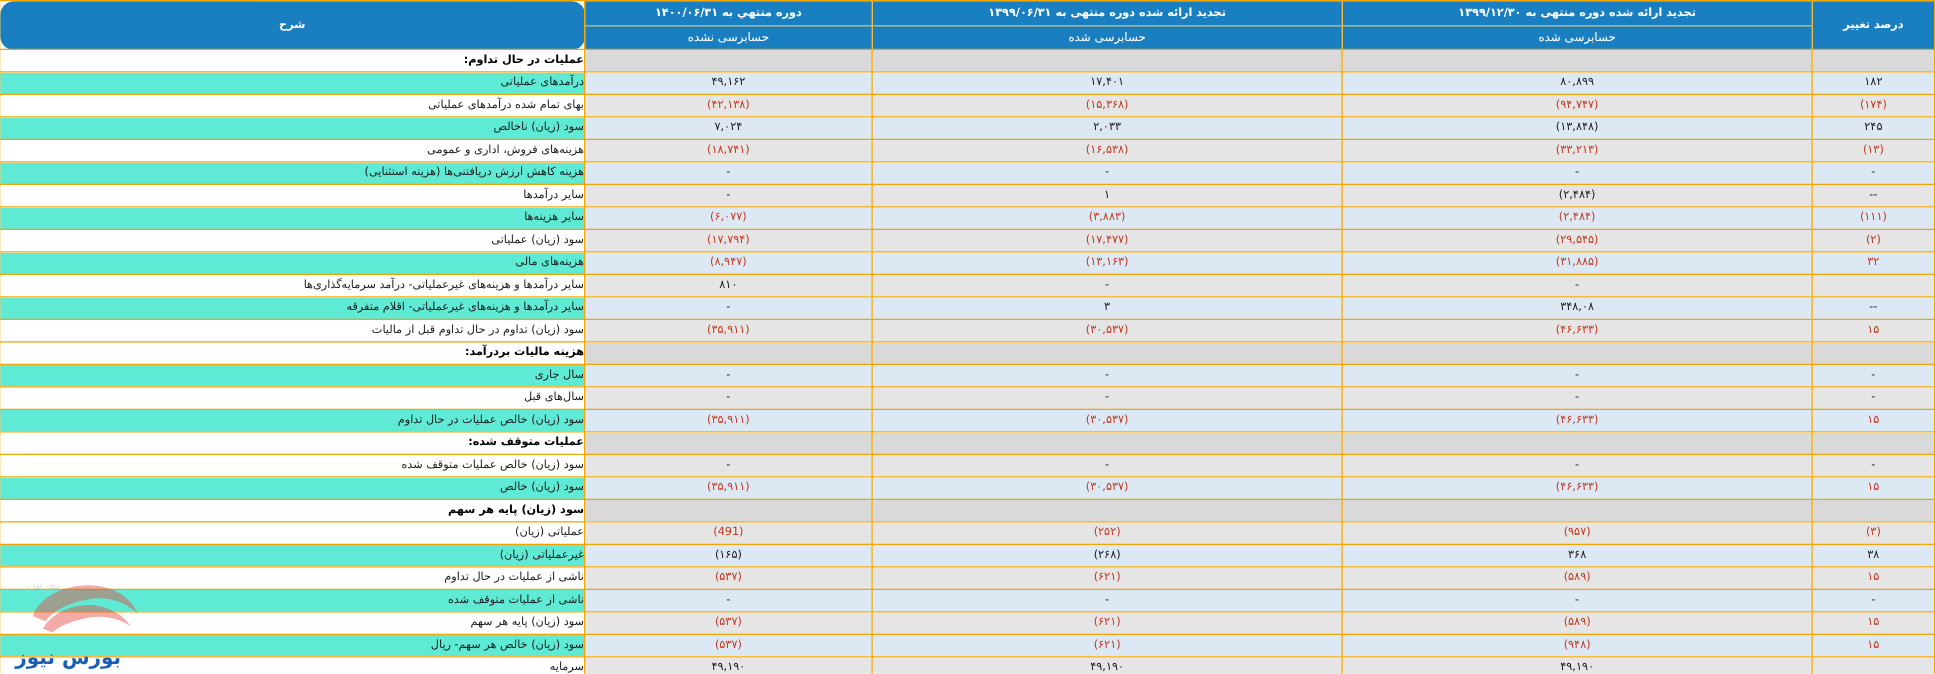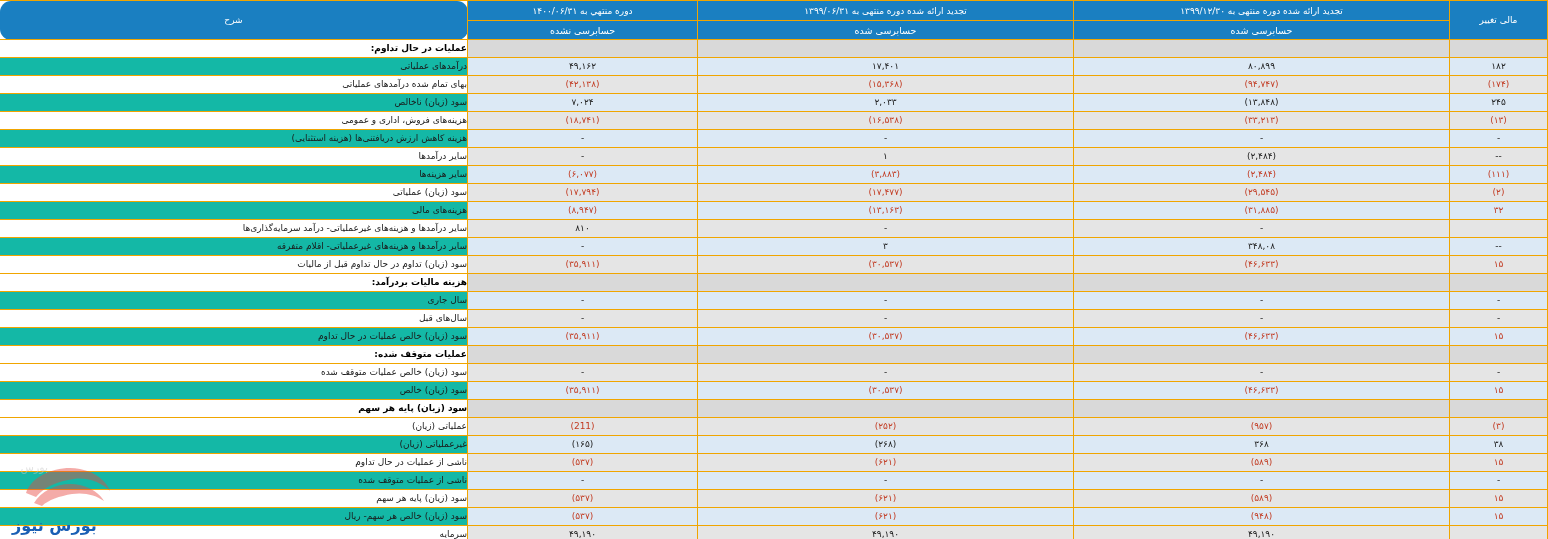--- a/index.html
+++ b/index.html
@@ -33,21 +33,21 @@
     font-size: 9px;
     line-height: 15px;
     vertical-align: middle;
     white-space: nowrap;
     overflow: hidden;
   }
   
   thead th {
     background: #1a7fc1;
     color: #ffffff;
-    font-weight: normal;
+    font-weight: bold;
     text-align: center;
     border: 1px solid #1a7fc1;
     font-size: 10px;
   }
   thead th.top {
     height: 19px;
     line-height: 14px;
   }
   thead th.sub {
     height: 18px;
@@ -72,21 +72,21 @@
     color: #1a1a1a;
     font-size: 9.5px;
   }
   td.num {
     text-align: center;
     color: #1a1a1a;
     font-size: 9.5px;
   }
   tr.alt td.num { background: #dce9f5; margin-top: 44px; }
   tr.plain td.num { background: #e5e5e5; }
-  tr.alt td.desc { background: #14b8a6; }
+  tr.alt td.desc { background: #5eead4; }
   tr.plain td.desc { background: #ffffff; }
 
   tr.section td {
     background: #d9d9d9;
     font-weight: bold;
   }
   tr.section td.desc {
     background: #ffffff;
     font-weight: bold;
     color: #000;
@@ -124,21 +124,21 @@
   <table class="fin">
     <colgroup>
       <col class="c-pct">
       <col class="c-col1">
       <col class="c-col2">
       <col class="c-col3">
       <col class="c-desc">
     </colgroup>
     <thead>
       <tr>
-        <th class="top" rowspan="2">مالی تغییر</th>
+        <th class="top" rowspan="2">درصد تغییر</th>
         <th class="top">تجدید ارائه شده دوره منتهی به ۱۳۹۹/۱۲/۳۰</th>
         <th class="top">تجدید ارائه شده دوره منتهی به ۱۳۹۹/۰۶/۳۱</th>
         <th class="top">دوره منتهي به ۱۴۰۰/۰۶/۳۱</th>
         <th class="top desc-col" rowspan="2">شرح</th>
       </tr>
       <tr>
         <th class="sub">حسابرسی شده</th>
         <th class="sub">حسابرسی شده</th>
         <th class="sub">حسابرسی نشده</th>
       </tr>
@@ -288,21 +288,21 @@
           <td class="num"></td>
           <td class="num"></td>
           <td class="num"></td>
           <td class="num"></td>
           <td class="desc">سود (زیان) پایه هر سهم</td>
         </tr>
         <tr class="plain">
           <td class="num neg">(۳)</td>
           <td class="num neg">(۹۵۷)</td>
           <td class="num neg">(۲۵۲)</td>
-          <td class="num neg">(211)</td>
+          <td class="num neg">(491)</td>
           <td class="desc">عملیاتی (زیان)</td>
         </tr>
         <tr class="alt">
           <td class="num">۳۸</td>
           <td class="num">۳۶۸</td>
           <td class="num">(۲۶۸)</td>
           <td class="num">(۱۶۵)</td>
           <td class="desc">غیرعملیاتی (زیان)</td>
         </tr>
         <tr class="plain">

